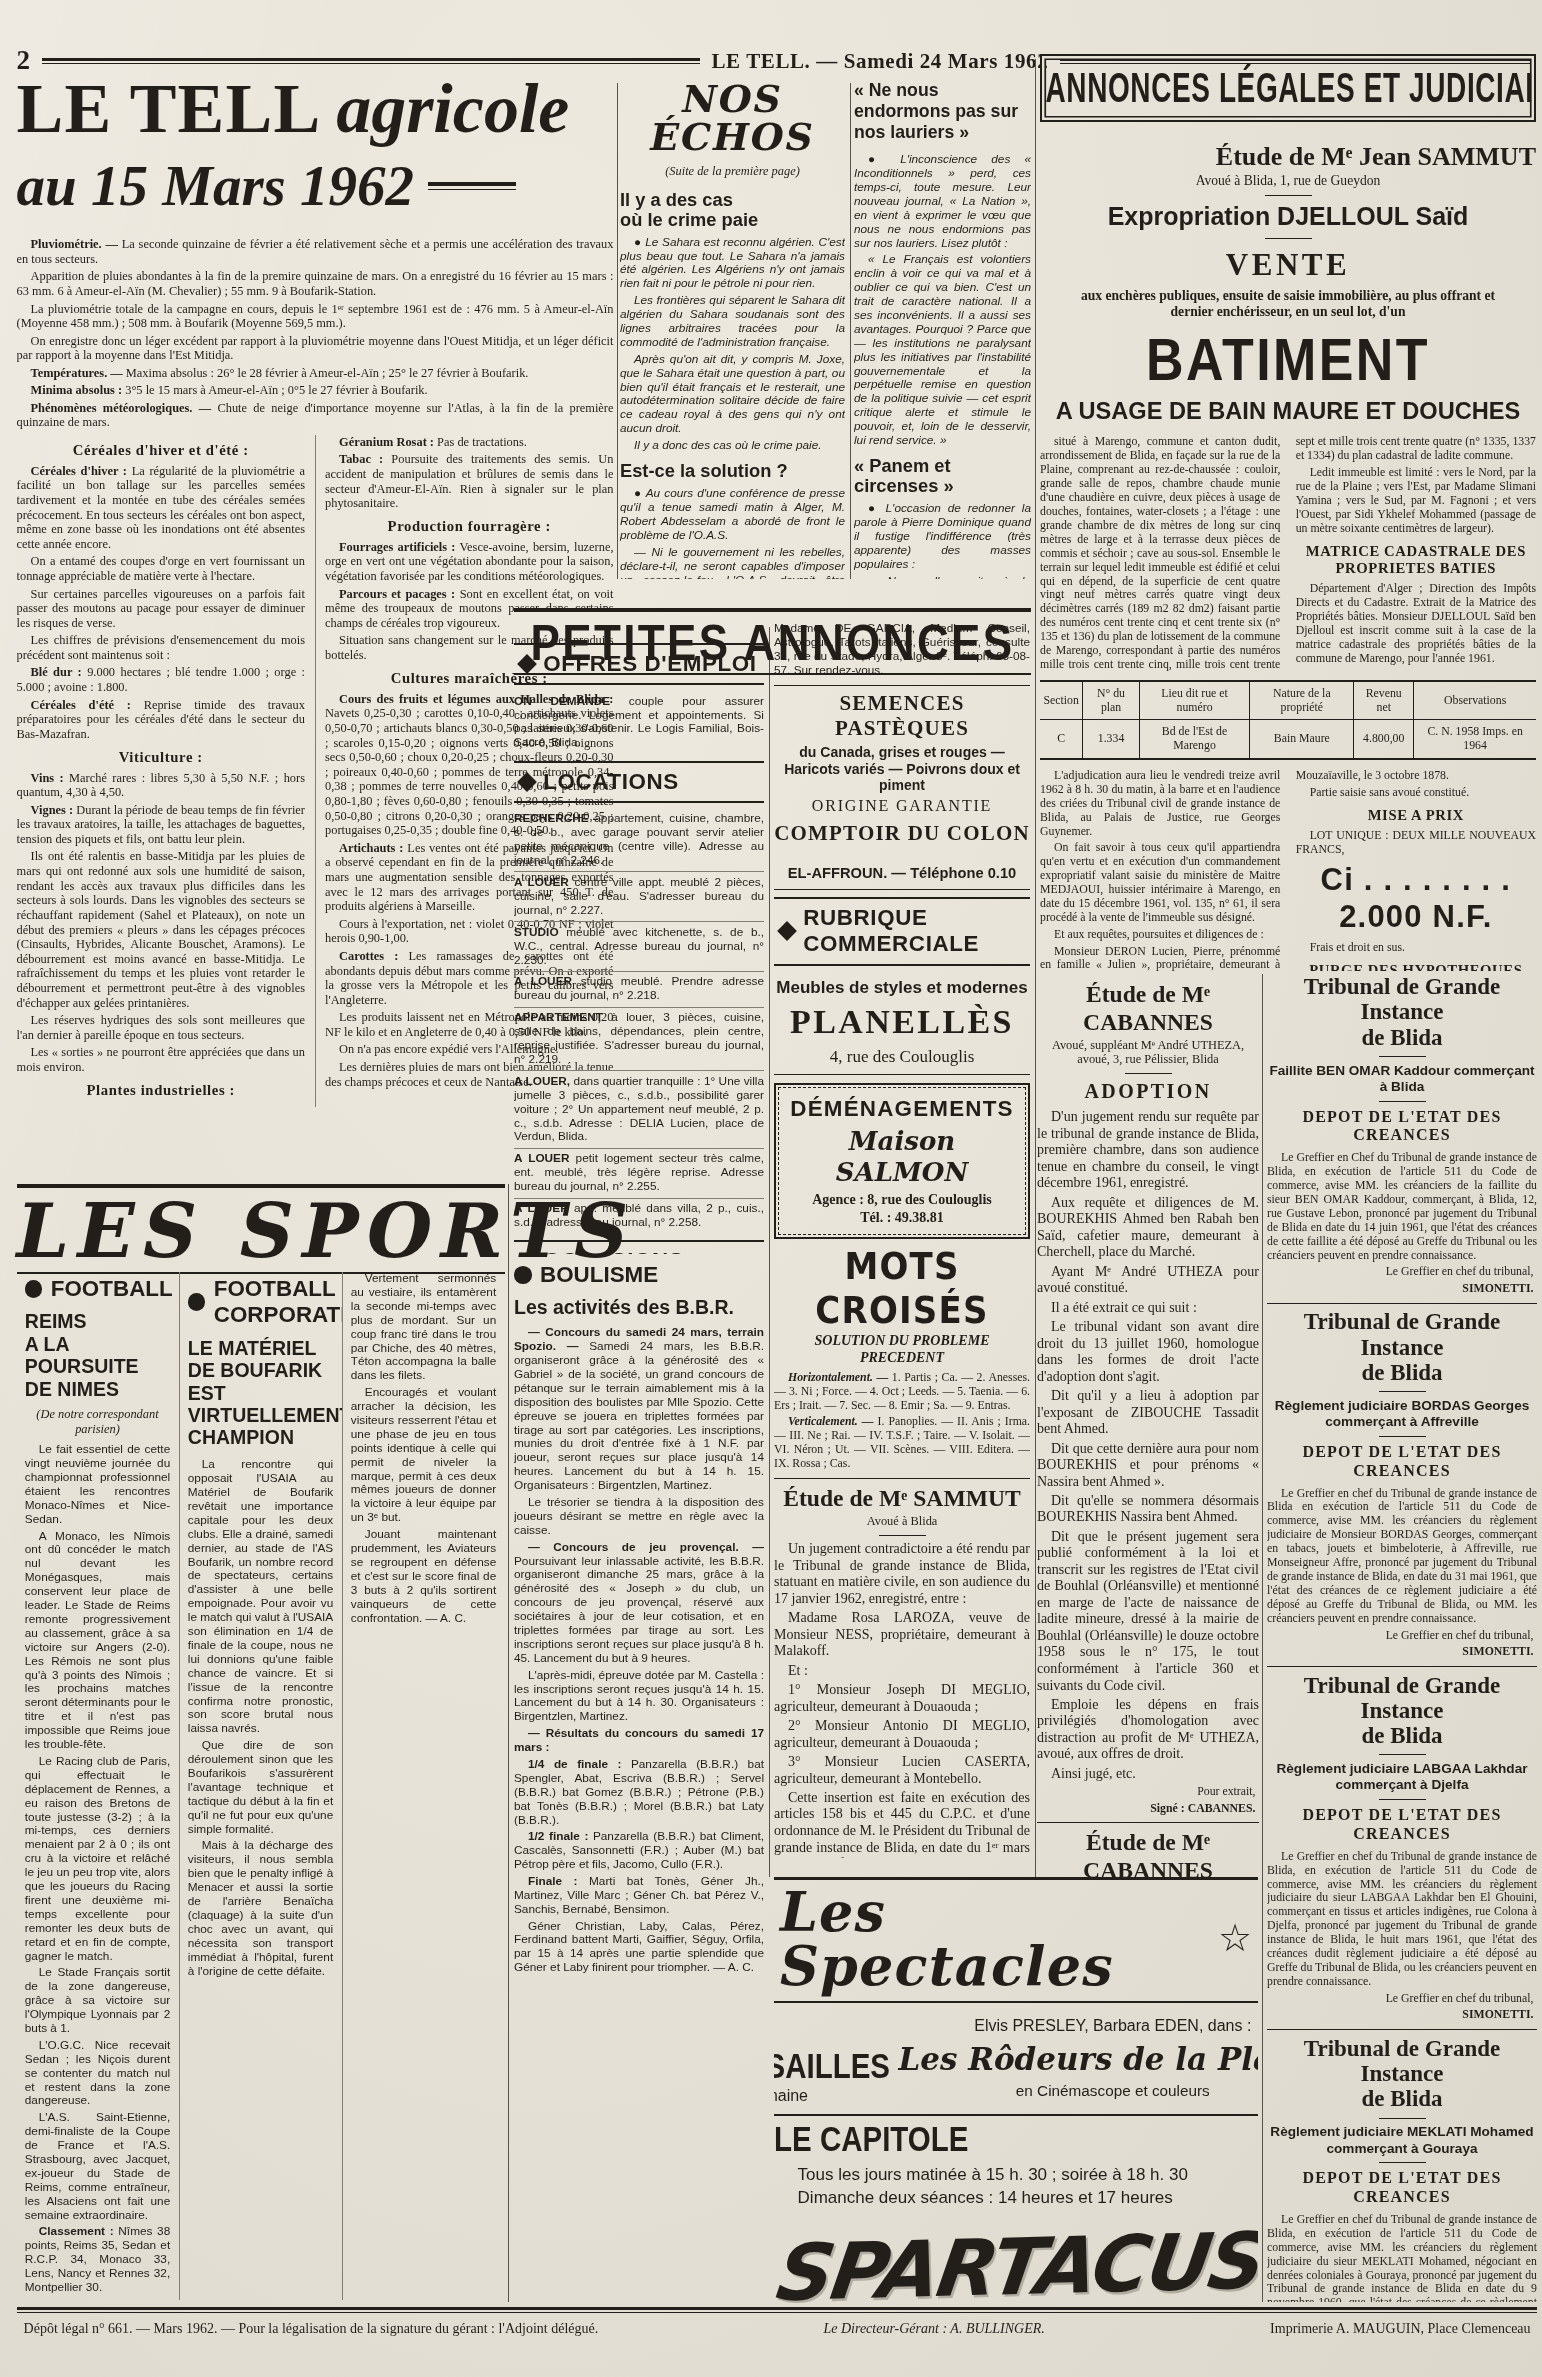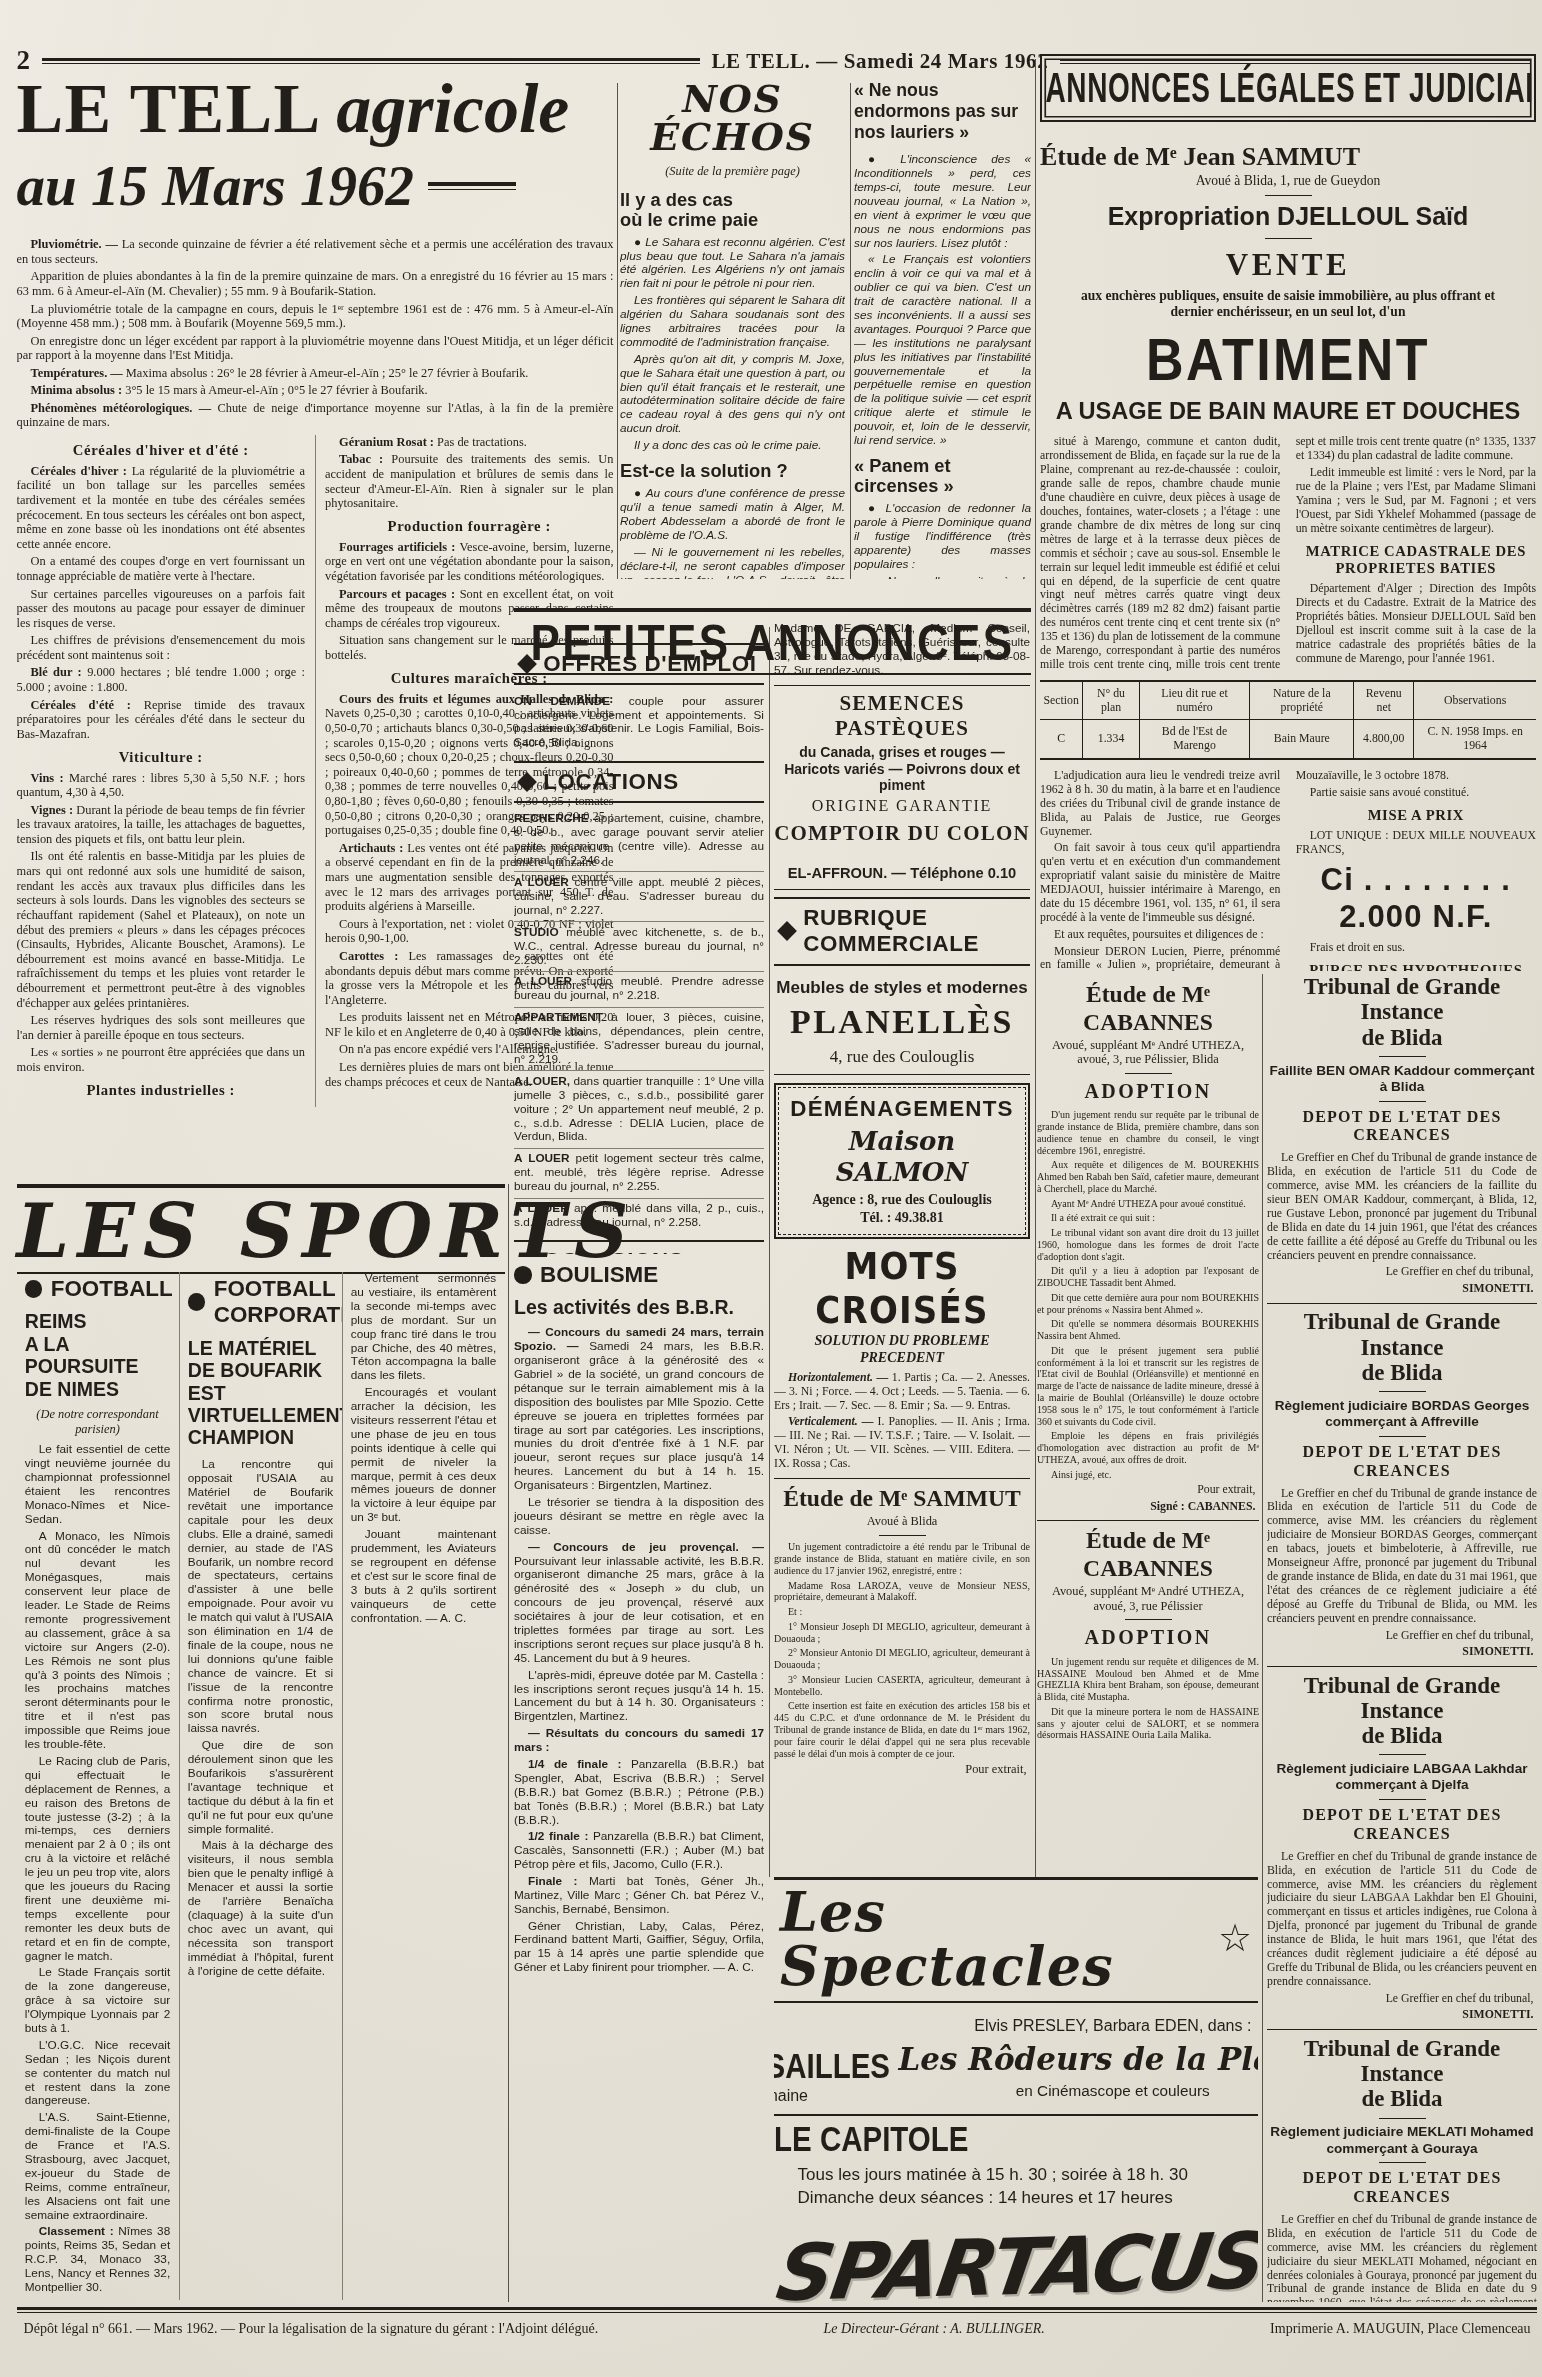--- a/index.html
+++ b/index.html
@@ -47,21 +47,21 @@
   .ne-s{text-align:center; font-style:italic; margin:8.3px 0 10.6px; font-size:12.4px;}
   .ne-h{font-family:"Liberation Sans","DejaVu Sans",sans-serif; font-weight:700; font-size:18.3px; line-height:1.1; margin:8.3px 0 5.9px;}
   #echos .p, #lauriers .p{font-family:"Liberation Sans","DejaVu Sans",sans-serif; font-size:11.8px; font-style:italic;}
   
   #lauriers{left:854px; top:80px; width:177px; height:499px; overflow:hidden;}
   .lr-t{font-family:"Liberation Sans","DejaVu Sans",sans-serif; font-weight:700; font-size:17.7px; line-height:1.2; margin-bottom:9.4px;}
   
   #legales{left:1040px; top:54px; width:496px; height:917px; overflow:hidden;}
   .lg-box{border:2.9px solid var(--ink); box-shadow:inset 0 0 0 2.4px var(--paper), inset 0 0 0 4.1px var(--ink); padding:15.3px 3.5px; text-align:center;}
   .lg-box .t{display:inline-block; font-family:"Liberation Sans","DejaVu Sans",sans-serif; font-weight:700; font-size:28px; letter-spacing:0.6px; transform:scaleY(1.5); white-space:nowrap;}
-  .lg-et{text-align:left; font-weight:700; font-size:26px; margin-top:20px;}
+  .lg-et{text-align:right; font-weight:700; font-size:26px; margin-top:20px;}
   .lg-es{text-align:center; font-size:13.6px; margin-top:1.2px;}
   .crule{width:47px; border-top:1.8px solid var(--ink); margin:5.9px auto;}
   .lg-ex{text-align:center; font-family:"Liberation Sans","DejaVu Sans",sans-serif; font-weight:700; font-size:25px; margin-top:5.9px;}
   .lg-v{text-align:center; font-weight:700; font-size:31px; letter-spacing:3.5px; margin-top:8.3px;}
   .lg-vs{text-align:center; font-weight:700; font-size:13.6px; margin:4.7px 23.6px 0;}
   .lg-bat{text-align:center; font-family:"Liberation Sans","DejaVu Sans",sans-serif; font-weight:900; font-size:52px; letter-spacing:2.4px; margin-top:8.3px; transform:scaleY(1.15);}
   .lg-us{text-align:center; font-family:"Liberation Sans","DejaVu Sans",sans-serif; font-weight:700; font-size:23.6px; margin-top:8.3px;}
   .lg-2c{column-count:2; column-gap:15.3px; font-size:11.8px; margin-top:9.4px;}
   .lg-tbl{width:100%; border-collapse:collapse; margin-top:8.3px; border-top:2.9px solid var(--ink); border-bottom:2.9px solid var(--ink); font-size:11.8px;}
   .lg-tbl th,.lg-tbl td{border-left:1.2px solid var(--ink); padding:4.7px 3.5px; text-align:center; font-weight:400;}
@@ -93,21 +93,21 @@
   .salmon .b{font-weight:700; font-style:italic; font-size:26px; margin-top:3.5px; font-family:"DejaVu Serif",serif;}
   .salmon .c{font-weight:700; font-size:14px; margin-top:4.7px;}
   .salmon .d{font-weight:700; font-size:14px; margin-top:1.2px;}
   .mots-t{font-family:"DejaVu Sans","Liberation Sans",sans-serif; font-weight:900; font-size:34px; letter-spacing:1.2px; text-align:center; margin:9.4px 0 4.7px; transform:scaleY(1.1);}
   .mots-s{font-style:italic; font-weight:700; text-align:center; font-size:14px; margin-bottom:4.7px;}
   
   .notice{border-top:1.8px solid var(--ink); padding-top:5.9px; margin-top:7px;}
   .nt-e{font-weight:700; font-size:23.6px; text-align:center;}
   .nt-s{font-size:12.4px; text-align:center; margin-top:1.2px;}
   .nt-h{font-weight:700; font-size:20px; text-align:center; letter-spacing:2.4px; margin:5.9px 0;}
-  .nt-b{font-size:10px;}
+  .nt-b{font-size:14px;}
   .trib .t1{font-weight:700; font-size:23px; text-align:center; line-height:1.1;}
   .trib .cs{font-weight:700; font-size:13.6px; text-align:center; margin-top:4.7px; font-family:"Liberation Sans","DejaVu Sans",sans-serif;}
   .trib .dh{font-weight:700; font-size:16px; text-align:center; letter-spacing:1.2px; margin:5.9px 0;}
   #col5{left:1037px; top:981px; width:222px; height:896px; overflow:hidden; font-size:11.8px;}
   #col6{left:1267px; top:974px; width:270px; height:1328px; overflow:hidden; font-size:11.8px;}
   
   #sp-banner{left:16.5px; top:1184px; width:488px; border-top:4.1px solid var(--ink); border-bottom:2.4px solid var(--ink); padding:5.9px 0 3.5px; text-align:center;}
   #sp-banner .t{font-family:"DejaVu Serif",serif; font-weight:900; font-style:italic; font-size:75px; letter-spacing:8.3px; line-height:1; white-space:nowrap;}
   #sp-cols{left:16.5px; top:1272px; width:488px; height:1028px; display:flex; gap:0; overflow:hidden;}
   .scol{flex:1 1 0; padding:0 8.3px; overflow:hidden;}

